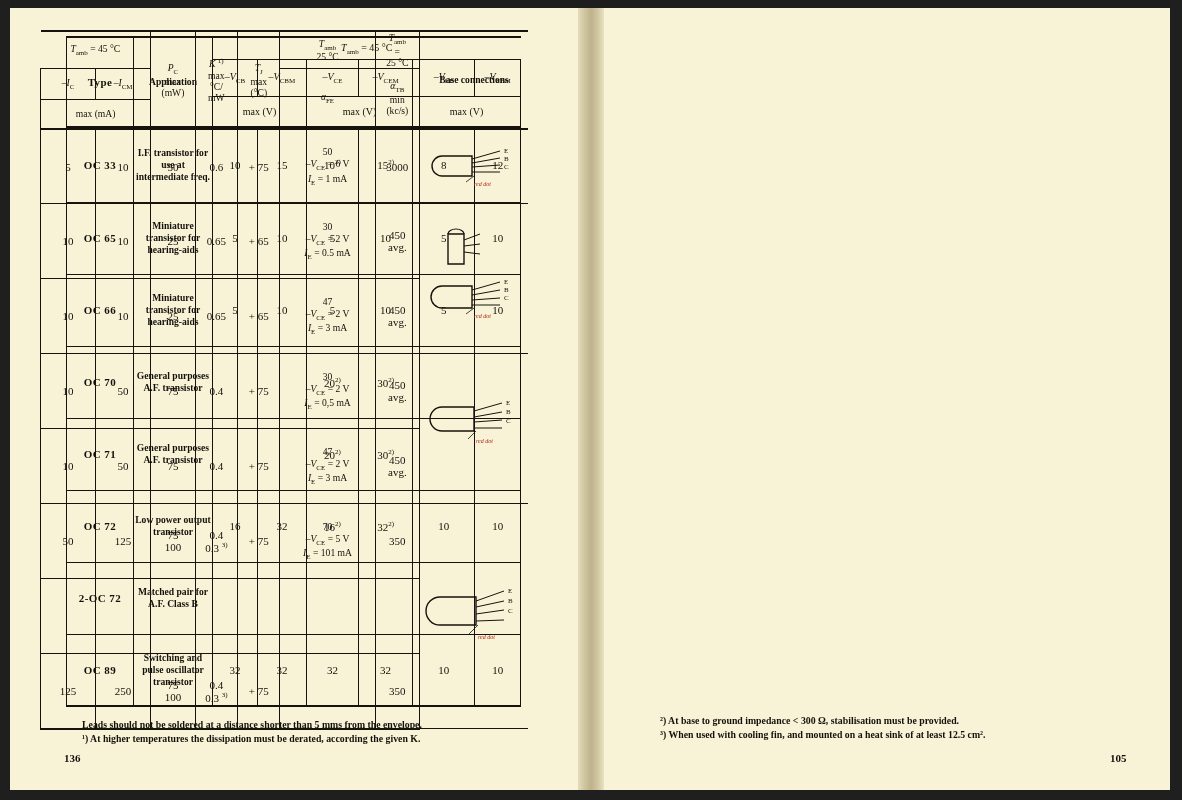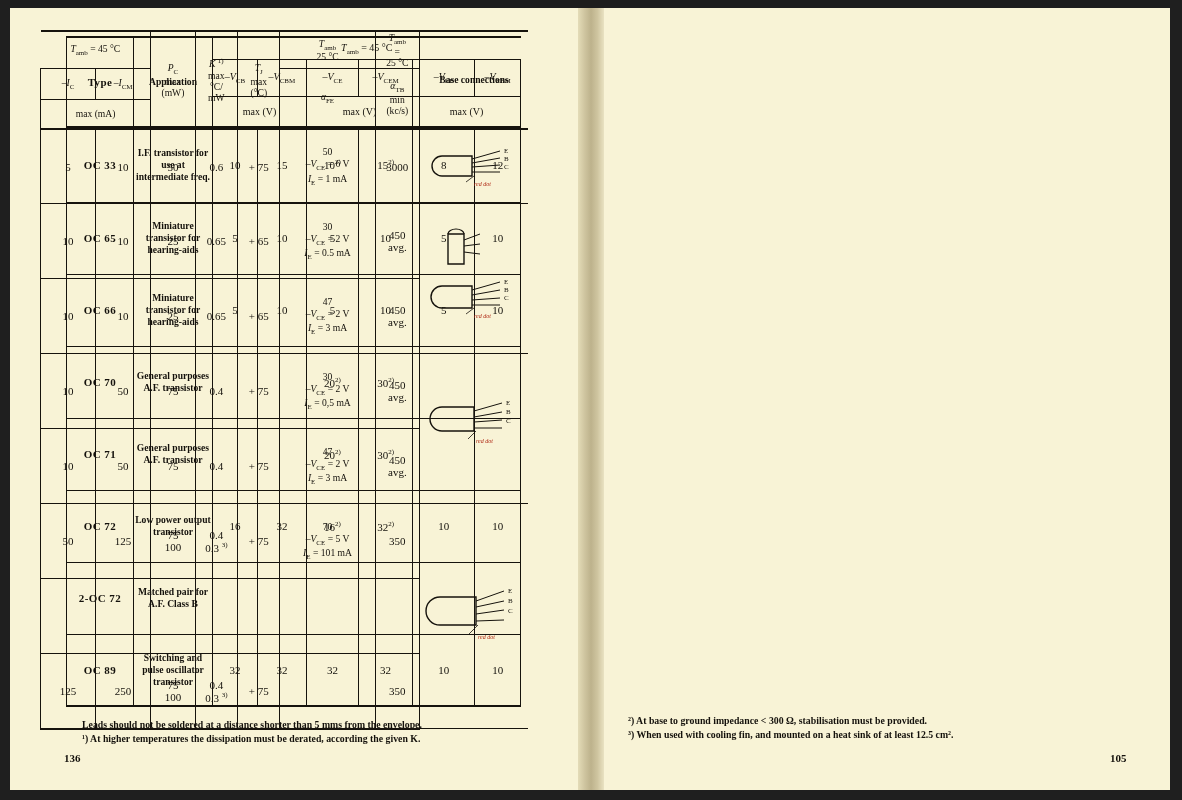--- a/index.html
+++ b/index.html
@@ -366,18 +366,18 @@
       <td class="val thickbottom">250</td>
       <td class="val thickbottom">75<br>100</td>
       <td class="val thickbottom">0.4<br>0.3 <span class="sup">3)</span></td>
       <td class="val thickbottom">+ 75</td>
       <td class="thickbottom"></td>
       <td class="val thickbottom">350</td>
     </tr>
   </tbody>
     </table>
 
-  <div class="footnotes" style="left:628px;top:714px;width:500px;">
+  <div class="footnotes" style="left:660px;top:714px;width:500px;">
     <div>²) At base to ground impedance &lt; 300 Ω, stabilisation must be provided.</div>
     <div>³) When used with cooling fin, and mounted on a heat sink of at least 12.5 cm².</div>
   </div>
   <div class="pagenum" style="left:1110px;top:752px;">105</div>
 </div>
 
 </body></html>

